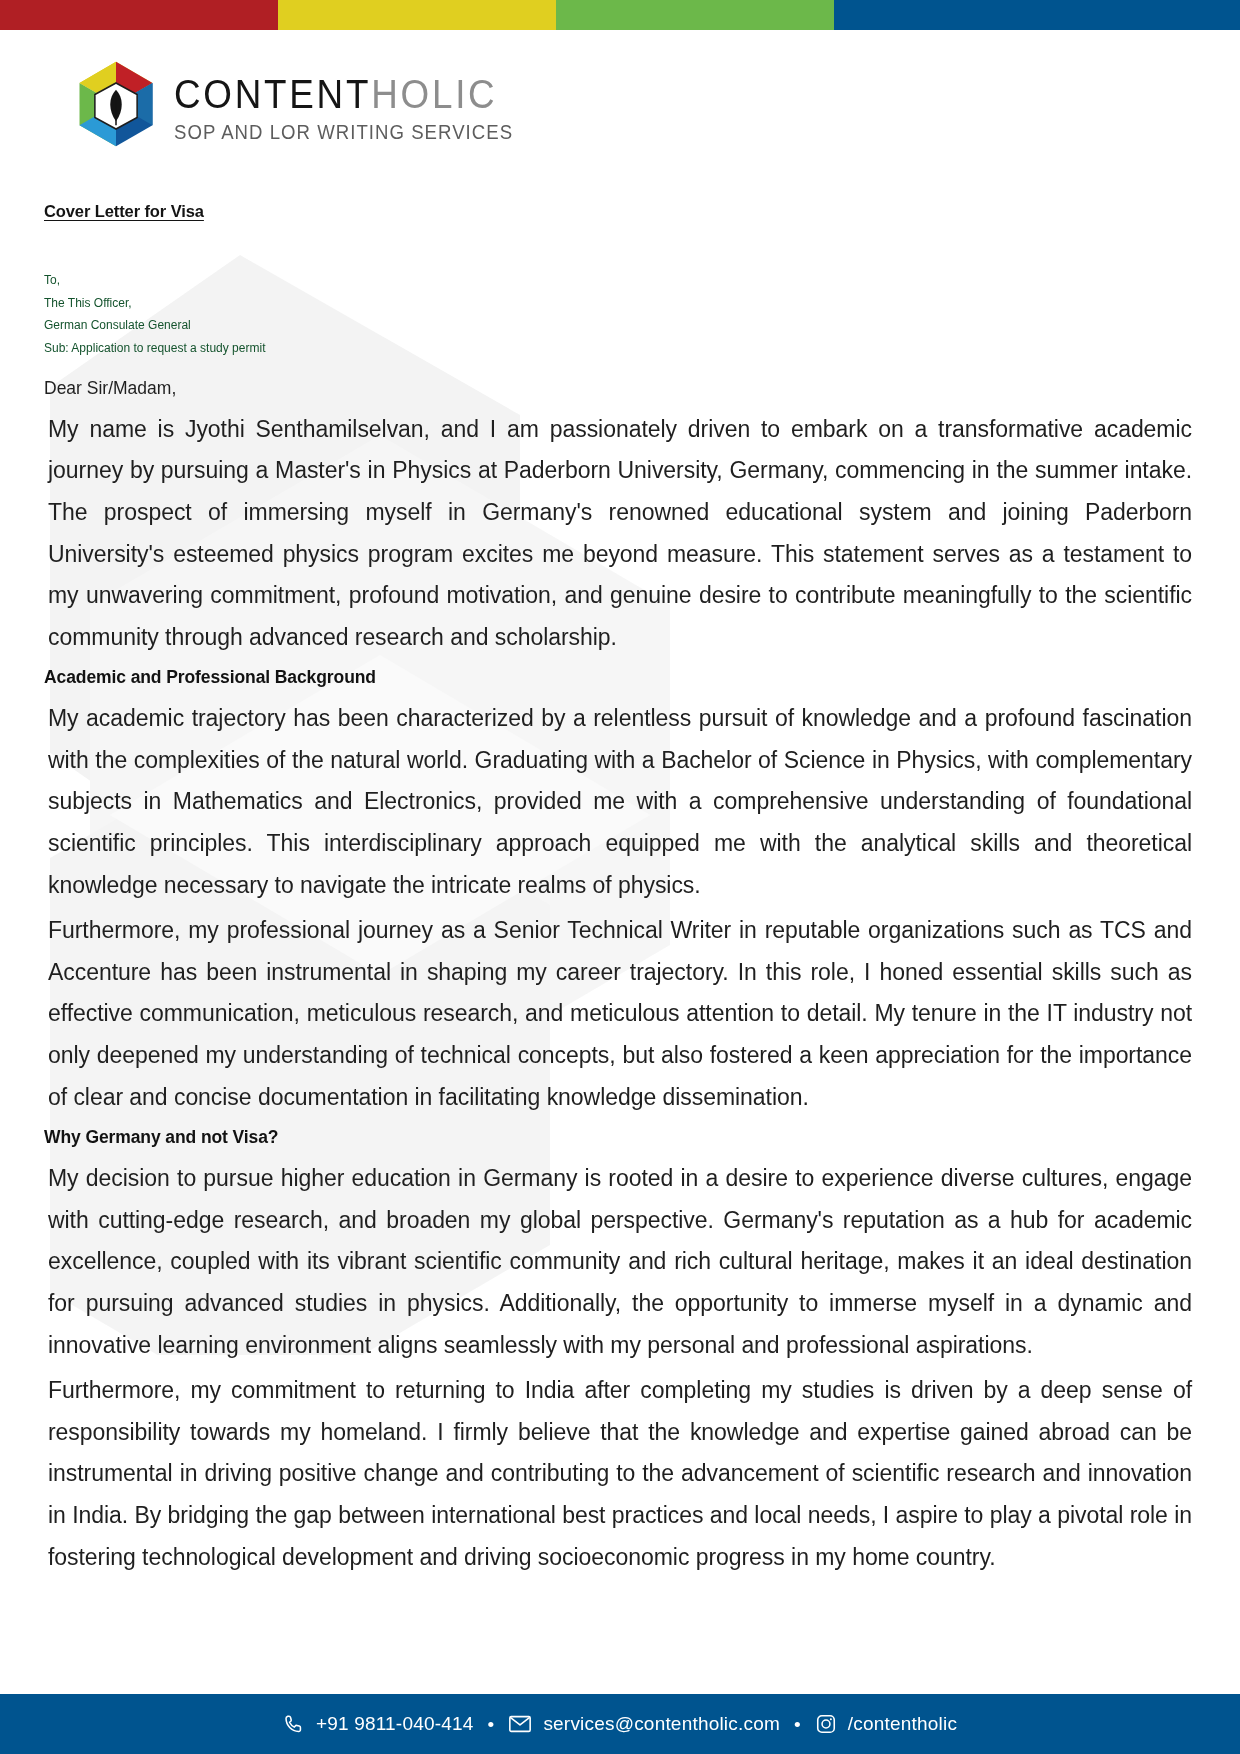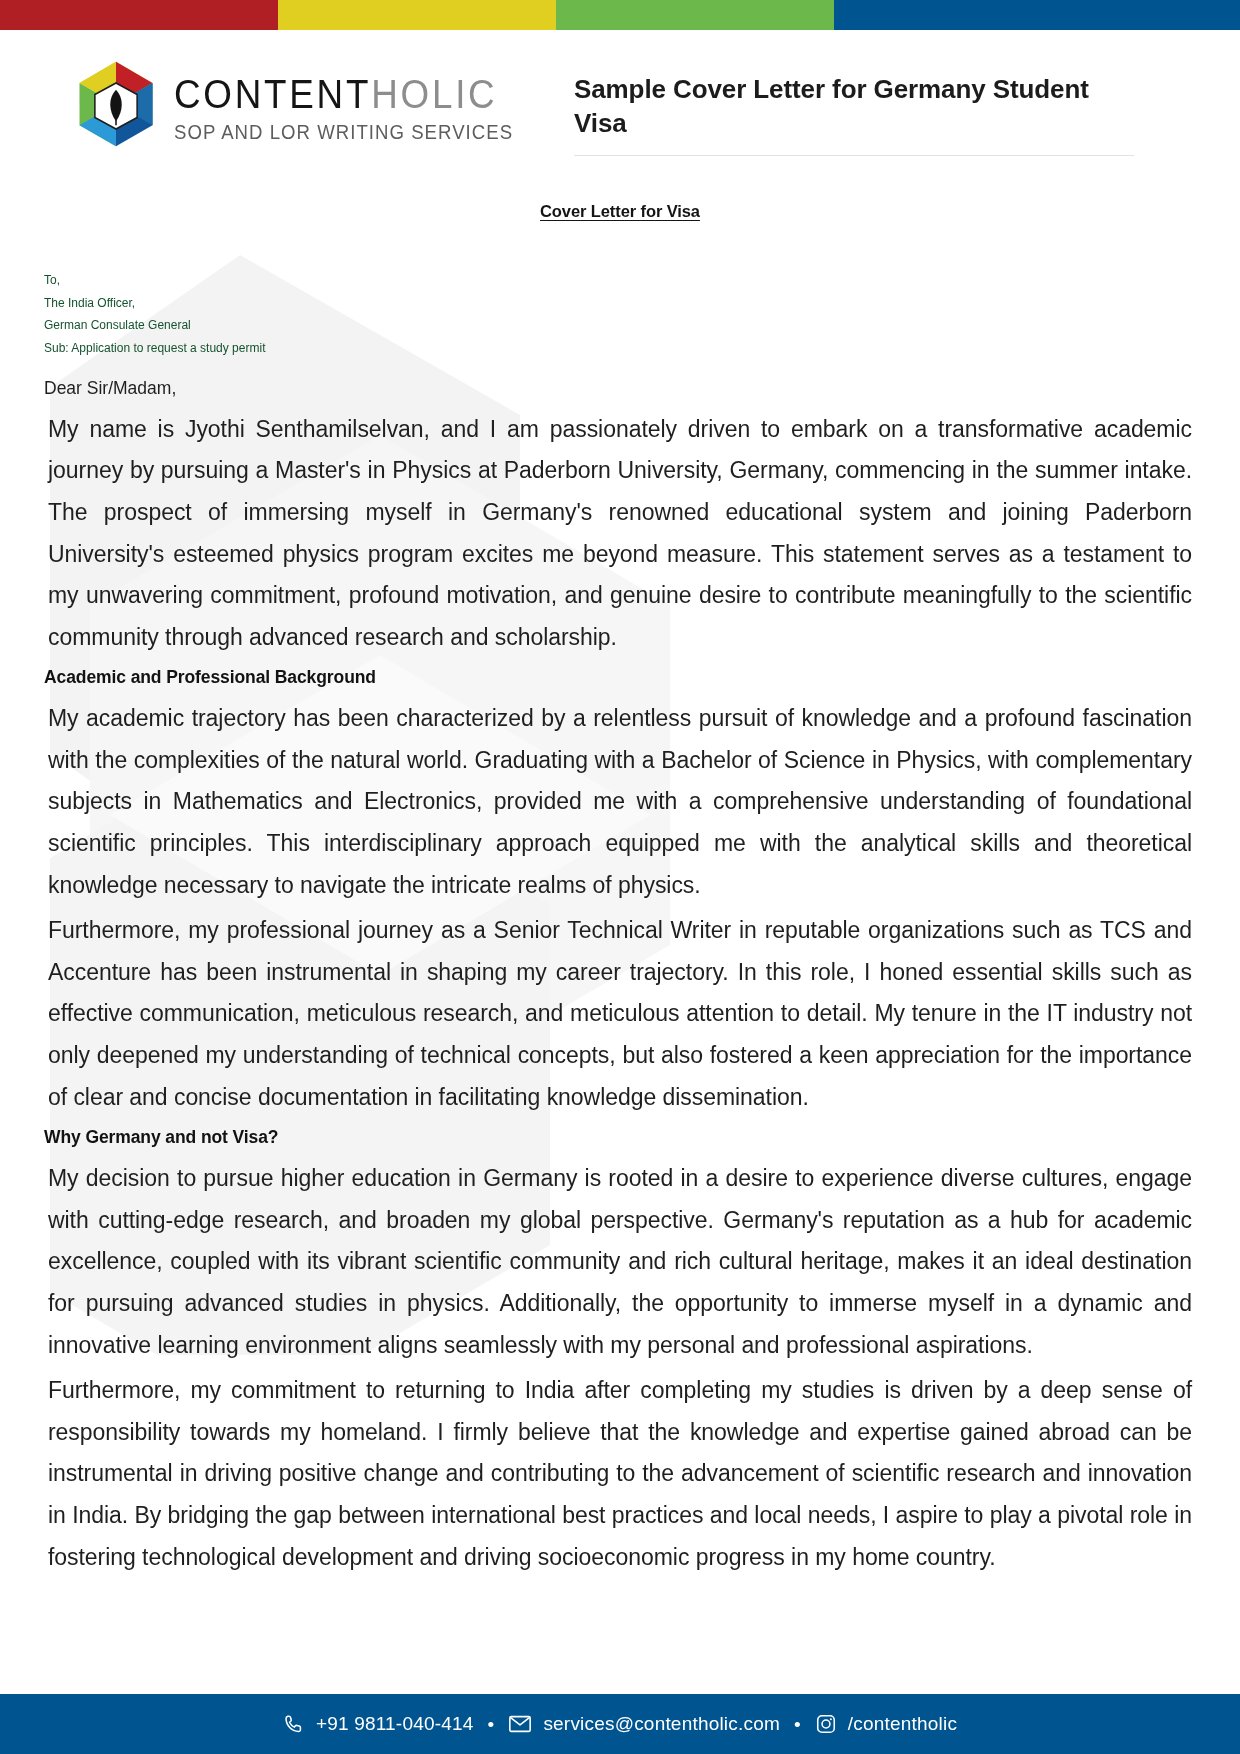--- a/index.html
+++ b/index.html
@@ -108,21 +108,20 @@
     opacity: 0.85;
   }
 
   
   .page {
     position: relative;
     z-index: 1;
     padding: 0 44px;
   }
   .letter-heading {
-    text-align: center;
     font-size: 16.5px;
     font-weight: bold;
     text-decoration: underline;
     text-underline-offset: 3px;
     margin: 34px 0 0 0;
     letter-spacing: -0.1px;
     color: #141414;
   }
   .addr-block {
     margin-top: 48px;
@@ -216,24 +215,20 @@
         <path d="M50,33 C58,41 58,55 50,66 C42,55 42,41 50,33 Z" fill="#141414"></path>
         <path d="M50,44 L50,70" stroke="#141414" stroke-width="1.6" fill="none"></path>
       </svg>
     </span>
     <span class="logo-words">
       <span class="logo-name"><span class="lw-content">CONTENT</span><span class="lw-holic">HOLIC</span></span>
       <span class="logo-tag">SOP AND LOR WRITING SERVICES</span>
     </span>
   </div>
 
-  <div class="doc-title-wrap">
-    <div class="doc-title">Sample Cover Letter for Germany Student Visa</div>
-    <div class="doc-title-rule"></div>
-  </div>
 </div>
 
 <div class="watermark">
   <svg viewBox="0 0 660 1100" width="660" height="1100" aria-hidden="true">
     <g fill="#f1f1f1">
       <polygon points="190,0 470,160 470,470 190,630 -40,470 -40,160"></polygon>
     </g>
     <g fill="#f5f5f5">
       <polygon points="330,180 620,350 620,690 330,860 40,690 40,350"></polygon>
     </g>
@@ -245,21 +240,21 @@
     </g>
   </svg>
 </div>
 
 <div class="page">
 
   <div class="letter-heading">Cover Letter for Visa</div>
 
   <div class="addr-block">
     <div>To,</div>
-    <div>The India Officer,</div>
+    <div>The This Officer,</div>
     <div>German Consulate General</div>
     <div>Sub: Application to request a study permit</div>
   </div>
 
   <div class="salutation">Dear Sir/Madam,</div>
 
   <p class="body-para">My name is Jyothi Senthamilselvan, and I am passionately driven to embark on a transformative academic journey by pursuing a Master's in Physics at Paderborn University, Germany, commencing in the summer intake. The prospect of immersing myself in Germany's renowned educational system and joining Paderborn University's esteemed physics program excites me beyond measure. This statement serves as a testament to my unwavering commitment, profound motivation, and genuine desire to contribute meaningfully to the scientific community through advanced research and scholarship.</p>
   <h3 class="section-head">Academic and Professional Background</h3>
   <p class="body-para">My academic trajectory has been characterized by a relentless pursuit of knowledge and a profound fascination with the complexities of the natural world. Graduating with a Bachelor of Science in Physics, with complementary subjects in Mathematics and Electronics, provided me with a comprehensive understanding of foundational scientific principles. This interdisciplinary approach equipped me with the analytical skills and theoretical knowledge necessary to navigate the intricate realms of physics.</p>
   <p class="body-para">Furthermore, my professional journey as a Senior Technical Writer in reputable organizations such as TCS and Accenture has been instrumental in shaping my career trajectory. In this role, I honed essential skills such as effective communication, meticulous research, and meticulous attention to detail. My tenure in the IT industry not only deepened my understanding of technical concepts, but also fostered a keen appreciation for the importance of clear and concise documentation in facilitating knowledge dissemination.</p>

